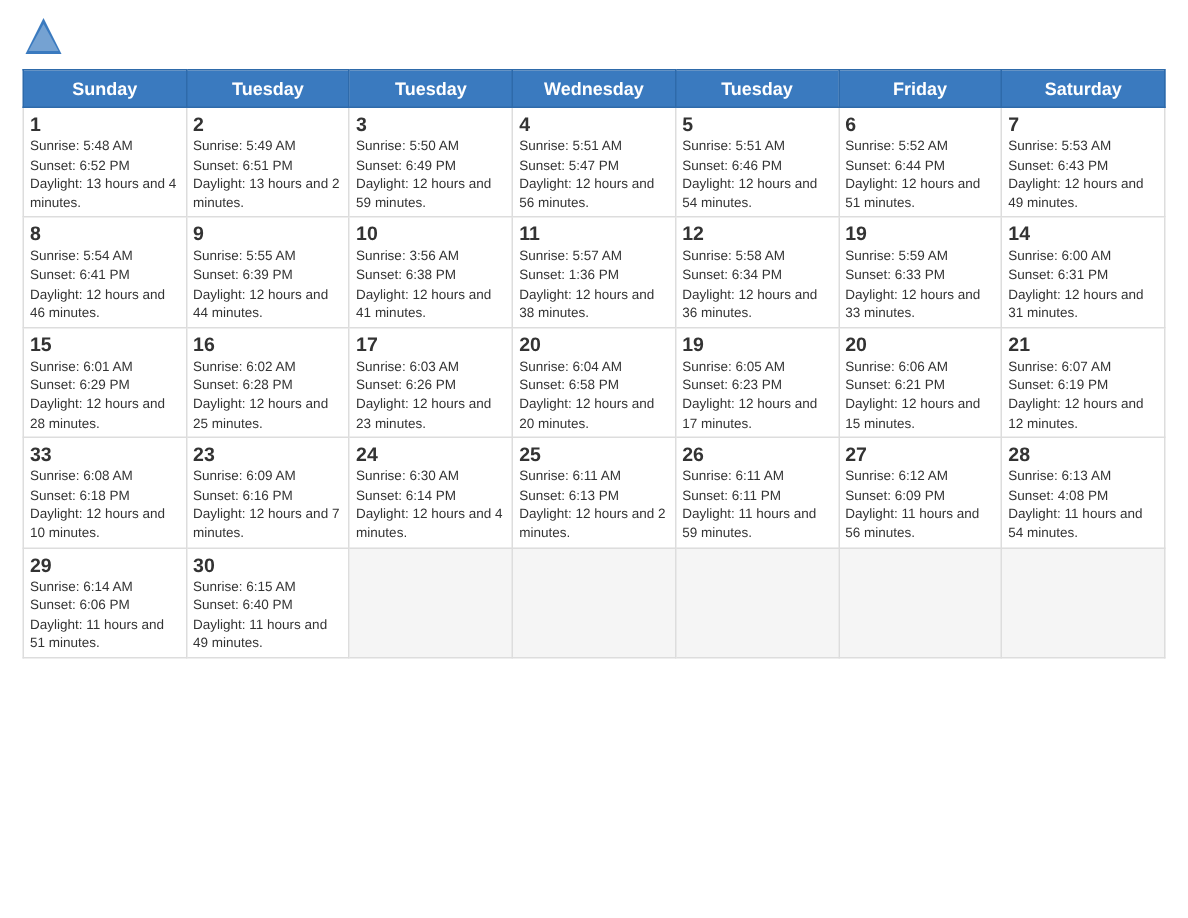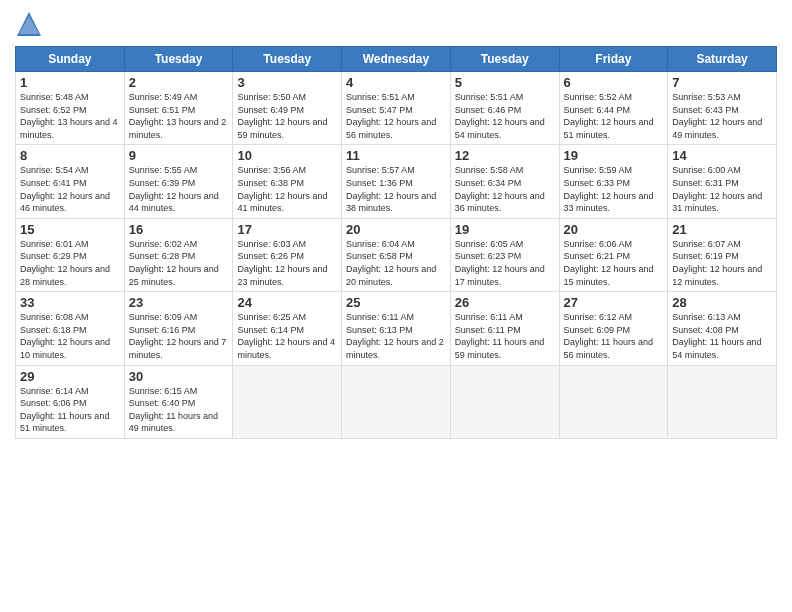--- a/index.html
+++ b/index.html
@@ -293,21 +293,21 @@
           </td>
           <td>
             <span class="day-num">23</span>
             <div class="day-detail">Sunrise: 6:09 AM
 Sunset: 6:16 PM
 Daylight: 12 hours
 and 7 minutes.</div>
           </td>
           <td>
             <span class="day-num">24</span>
-            <div class="day-detail">Sunrise: 6:25 AM
+            <div class="day-detail">Sunrise: 6:30 AM
 Sunset: 6:14 PM
 Daylight: 12 hours
 and 4 minutes.</div>
           </td>
           <td>
             <span class="day-num">25</span>
             <div class="day-detail">Sunrise: 6:11 AM
 Sunset: 6:13 PM
 Daylight: 12 hours
 and 2 minutes.</div>

